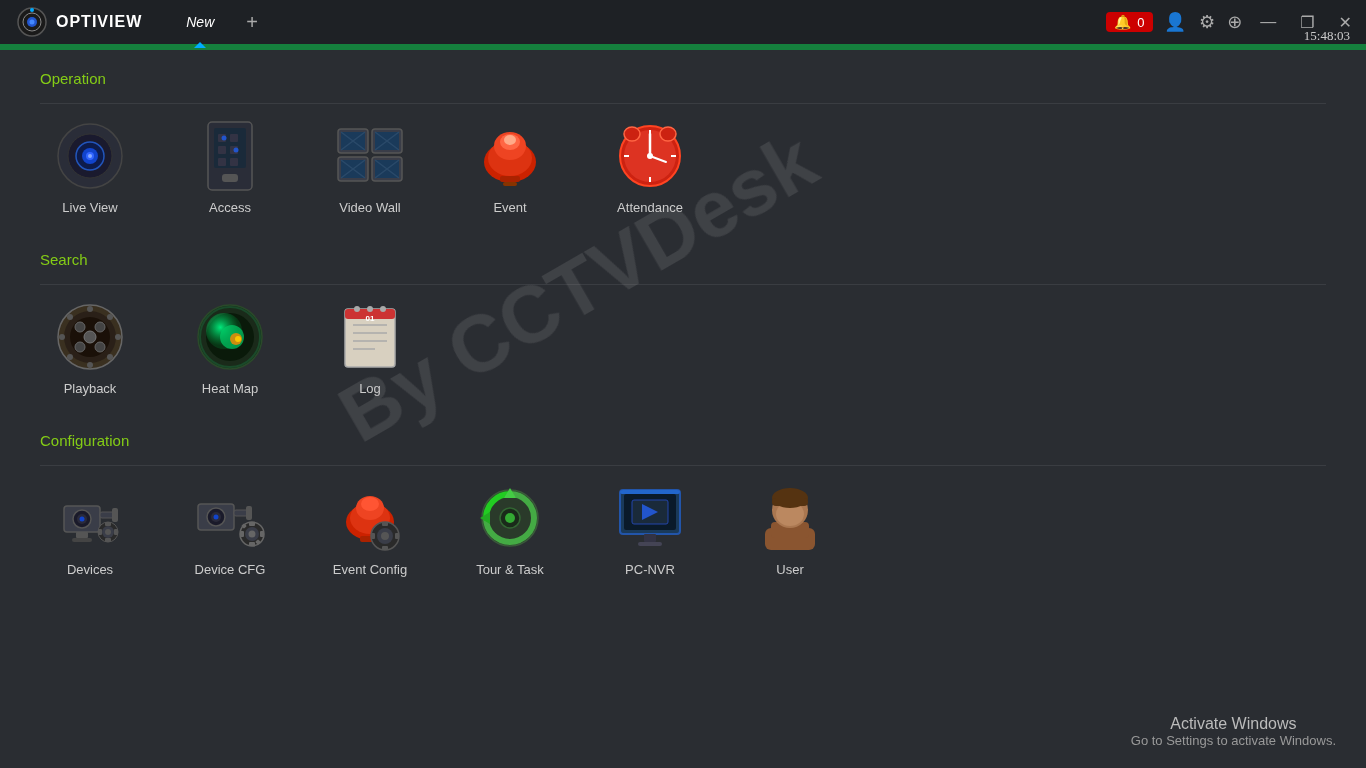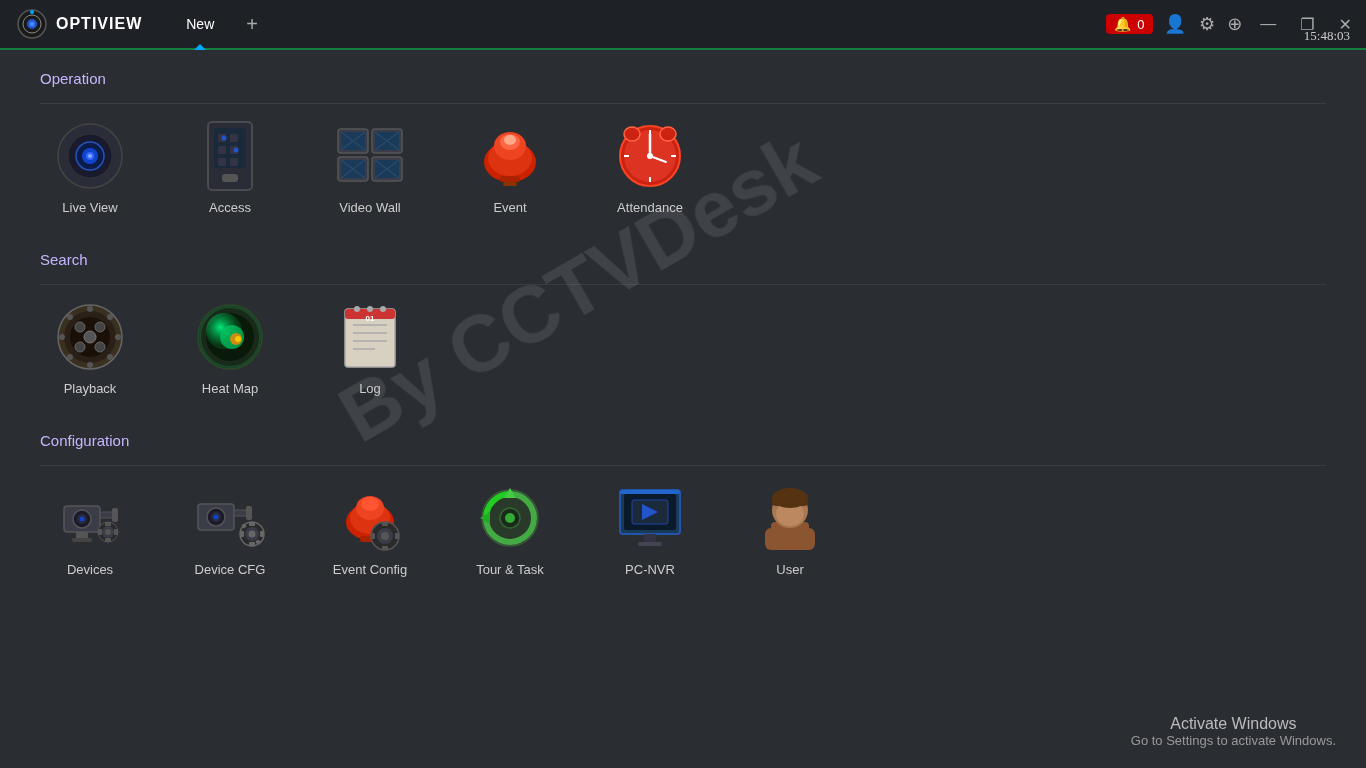--- a/index.html
+++ b/index.html
@@ -14,21 +14,21 @@
     }
 
     
     #titlebar {
       width: 100%;
       height: 50px;
       background: #1e2125;
       display: flex;
       align-items: center;
       position: relative;
-      border-bottom: 2px solid #15803d;
+      border-bottom: 6px solid #15803d;
     }
     #logo-area {
       display: flex;
       align-items: center;
       padding: 0 16px;
       gap: 8px;
     }
     #logo-icon {
       width: 32px;
       height: 32px;
@@ -44,20 +44,21 @@
       align-items: center;
       gap: 4px;
       margin-left: 8px;
     }
     .tab-item {
       padding: 6px 20px;
       color: #fff;
       font-size: 14px;
       cursor: pointer;
       position: relative;
+      font-style: italic;
     }
     .tab-item.active::after {
       content: '';
       position: absolute;
       bottom: -12px;
       left: 50%;
       transform: translateX(-50%);
       border-left: 6px solid transparent;
       border-right: 6px solid transparent;
       border-bottom: 6px solid #00aaff;
@@ -111,21 +112,21 @@
       padding: 20px 40px;
       height: calc(768px - 50px);
       overflow-y: auto;
     }
 
     
     .section {
       margin-bottom: 20px;
     }
     .section-title {
-      color: #c4b5fd;
+      color: #84cc16;
       font-size: 15px;
       margin-bottom: 16px;
       font-weight: normal;
     }
     .section-body {
       display: flex;
       gap: 40px;
       flex-wrap: wrap;
       padding-bottom: 16px;
     }

